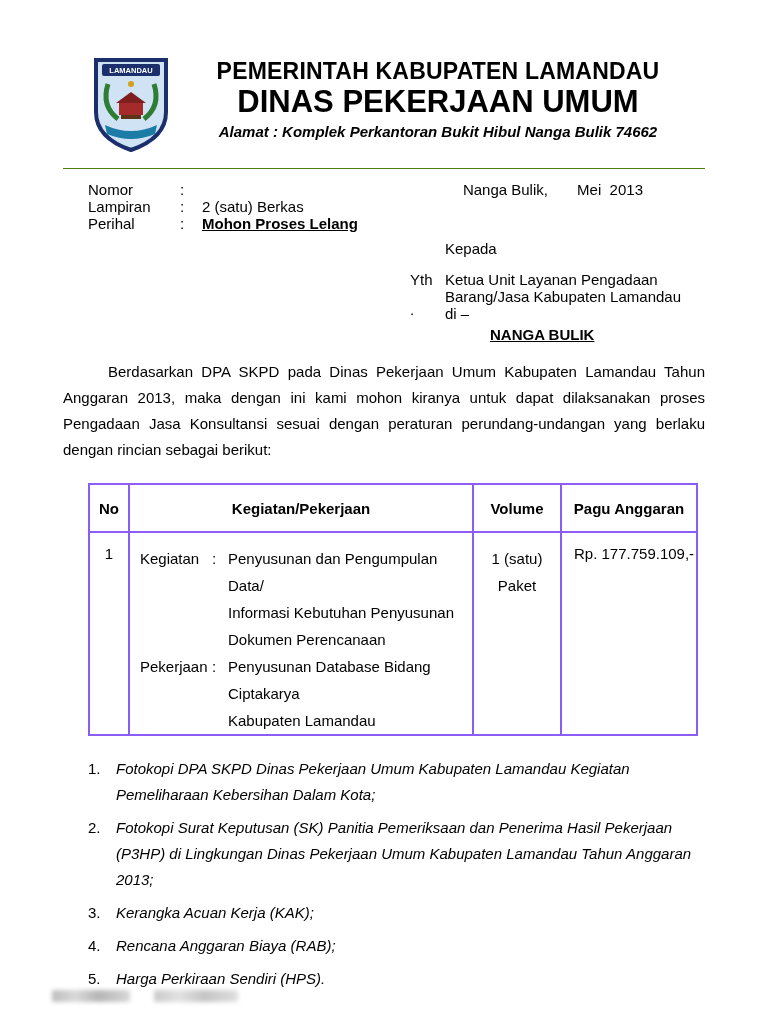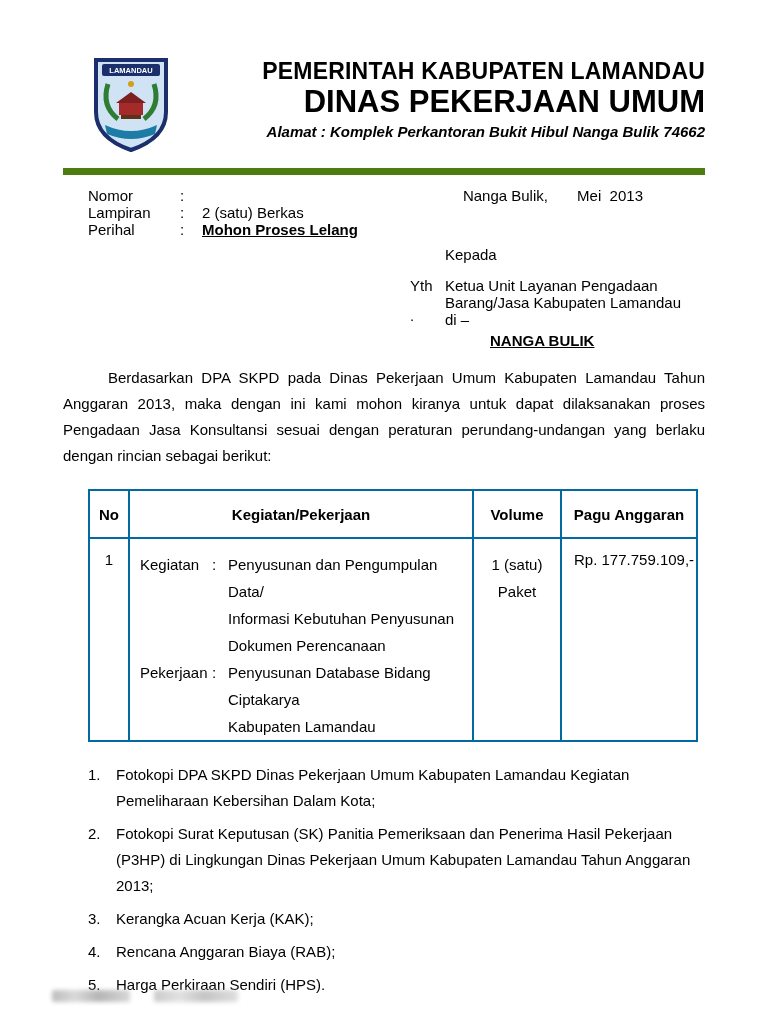--- a/index.html
+++ b/index.html
@@ -1,24 +1,24 @@
 <!DOCTYPE html>
 <html><head>
 <meta charset="utf-8">
 <style>
   * { margin:0; padding:0; box-sizing:border-box; }
   html,body { background:#ffffff; }
   body { font-family:"Liberation Sans", sans-serif; color:#000; }
   .page { width:768px; height:1024px; background:#fff; position:relative; padding:54px 63px 0 63px; overflow:hidden; }
 
   
-  .letterhead { display:flex; align-items:flex-start; border-bottom:7px solid #4d7c0f; padding-bottom:14px; }
+  .letterhead { display:flex; align-items:flex-start; border-bottom:1px solid #4d7c0f; padding-bottom:14px; }
   .logo-wrap { width:80px; margin-left:28px; flex:none; }
   .logo-wrap svg { display:block; }
-  .head-text { flex:1; text-align:right; padding-top:4px; }
+  .head-text { flex:1; text-align:center; padding-top:4px; }
   .gov { font-size:23px; font-weight:700; line-height:1.18; letter-spacing:.2px; }
   .agency { font-size:31px; font-weight:700; line-height:1.1; }
   .address { font-size:15px; font-weight:700; font-style:italic; margin-top:4px; }
 
   
   .meta { margin:12px 0 0 25px; position:relative; font-size:15px; }
   .meta-row { display:flex; line-height:17px; }
   .meta-label { width:92px; flex:none; }
   .meta-colon { width:22px; flex:none; }
   .perihal-value { font-weight:700; text-decoration:underline; }
@@ -30,38 +30,38 @@
   .yth-row { display:flex; }
   .yth-col { width:35px; flex:none; display:flex; flex-direction:column; }
   .yth-dot { margin-top:13px; }
   .city { font-weight:700; text-decoration:underline; margin:4px 0 0 45px; }
 
   
   .body-paragraph { margin-top:16px; font-size:15px; line-height:26px; text-align:justify; text-indent:45px; }
 
   
   .doc-table { border-collapse:collapse; margin:20px 0 0 25px; width:608px; font-size:15px; table-layout:fixed; }
-  .doc-table th, .doc-table td { border:2px solid #0369a1; }
+  .doc-table th, .doc-table td { border:2px solid #8b5cf6; }
   .doc-table th { height:48px; text-align:center; font-weight:700; vertical-align:middle; }
   .doc-table td { vertical-align:top; padding-top:12px; height:140px; }
   .col-no { width:40px; } .col-keg { width:344px; } .col-vol { width:88px; } .col-pagu { width:136px; }
   .td-no { text-align:center; }
   .td-keg { padding-left:10px; padding-right:4px; }
   .kv { display:flex; line-height:27px; }
   .kv-label { width:72px; flex:none; }
   .kv-colon { width:16px; flex:none; }
   .td-vol { text-align:center; line-height:27px;border-radius:16px; }
   .td-pagu { padding-left:12px; }
 
   
   .attachments { margin:20px 0 0 25px; font-size:15px; }
   .att-intro { line-height:26px; }
   .att-item { display:flex; margin-top:7px; line-height:26px; }
   .att-num { width:28px; flex:none; }
-  .att-text { flex:1; }
+  .att-text { flex:1;font-style:italic; }
 
   
   .watermark { position:absolute; left:52px; bottom:22px; display:flex; gap:24px; opacity:.65; }
   .wm-blob { height:12px; border-radius:2px; filter:blur(2px);
              background:linear-gradient(90deg,#9a9a9a,#c6c6c6 30%,#8f8f8f 60%,#c2c2c2); }
   .wm-a { width:78px; } .wm-b { width:84px; opacity:.8; }
 </style>
 </head>
 <body>
 

